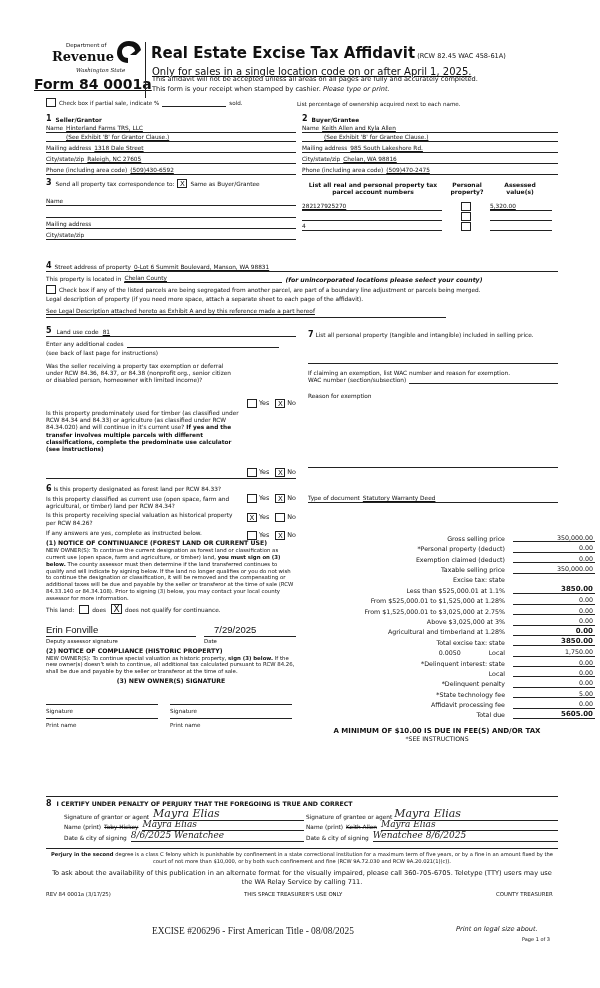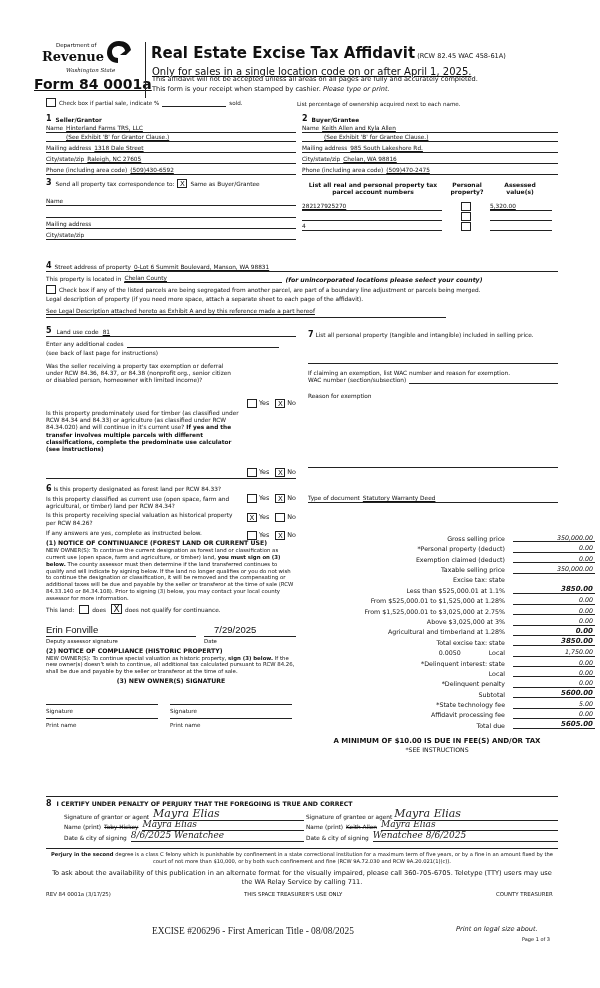--- a/index.html
+++ b/index.html
@@ -8,29 +8,29 @@
   .abs { position: absolute; }
   .b { font-weight: bold; }
   .u { text-decoration: underline; }
   .line { border-bottom: 0.8px solid #222; }
   .chk { display: inline-block; width: 10px; height: 9px; border: 0.8px solid #222; vertical-align: middle; text-align: center; font-size: 7px; line-height: 8px; }
   .hand { font-family: "DejaVu Serif", serif; font-style: italic; color: #222; }
   .num { font-weight: bold; font-size: 8px; }
   .row { display: flex; align-items: flex-end; }
   .tax-row { display: flex; align-items: flex-end; height: 10.4px; }
   .tax-label { width: 213px; text-align: right; padding-right: 8px; font-size: 6.3px; }
-  .tax-val { width: 82px; text-align: right; border-bottom: 0.8px solid #222; font-size: 6.3px; padding-right: 2px; font-style: italic; }
+  .tax-val { width: 82px; text-align: right; border-bottom: 0.8px solid #222; font-size: 6.3px; padding-right: 2px; }
   .tax-val.bold { font-weight: bold; font-size: 7px; }
   .yn { position: absolute; right: 0; font-size: 6.4px; }
   .yn .chk { margin: 0 2px 0 4px; }
 </style>
 </head>
 <body>
 
-<div class="abs" style="left:42px;top:40px;width:100px;height:52px;">
+<div class="abs" style="left:52px;top:40px;width:100px;height:52px;">
   <div class="abs" style="left:14px;top:2px;font-size:5.5px;">Department of</div>
   <div class="abs b" style="left:0;top:9px;font-family:'DejaVu Serif',serif;font-size:13px;">Revenue</div>
   <svg class="abs" style="left:64px;top:0;" width="26" height="24" viewBox="0 0 26 24">
     <path d="M13 1 C5 1 1 7 1 13 C1 19 6 23 12 23 L12 18 C8 18 6 15 6 12 C6 8 9 6 13 6 C17 6 19 9 19 11 L14 15 L20 15 L25 10 C24 4 19 1 13 1 Z" fill="#111"></path>
   </svg>
   <div class="abs" style="left:24px;top:27px;font-size:5.5px;font-style:italic;font-family:'DejaVu Serif',serif;">Washington State</div>
 </div>
 <div class="abs b" style="left:34px;top:76px;font-size:14px;text-decoration:underline;">Form 84 0001a</div>
 <div class="abs" style="left:145px;top:42px;width:1.2px;height:56px;background:#222;"></div>
 <div class="abs" style="left:151px;top:44px;width:449px;">
@@ -324,24 +324,20 @@
     </div>
   <div class="tax-row">
       <span class="tax-label">Local</span>
       <span class="tax-val">0.00</span>
     </div>
   <div class="tax-row">
       <span class="tax-label">*Delinquent penalty</span>
       <span class="tax-val">0.00</span>
     </div>
   <div class="tax-row">
-      <span class="tax-label">Subtotal</span>
-      <span class="tax-val bold">5600.00</span>
-    </div>
-  <div class="tax-row">
       <span class="tax-label">*State technology fee</span>
       <span class="tax-val">5.00</span>
     </div>
   <div class="tax-row">
       <span class="tax-label">Affidavit processing fee</span>
       <span class="tax-val">0.00</span>
     </div>
   <div class="tax-row">
       <span class="tax-label">Total due</span>
       <span class="tax-val bold">5605.00</span>

